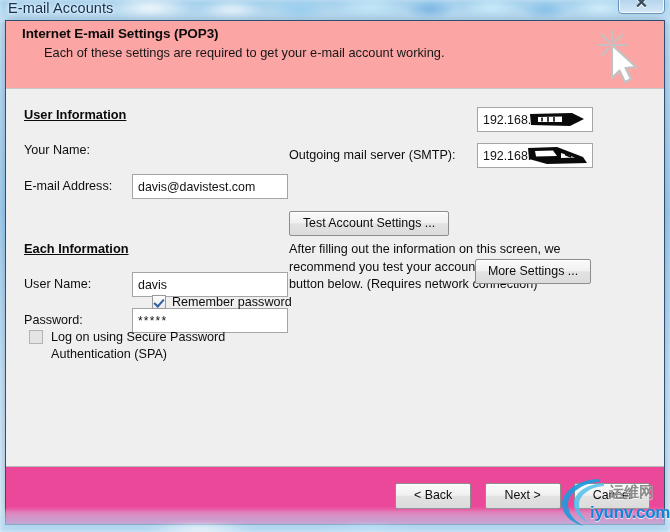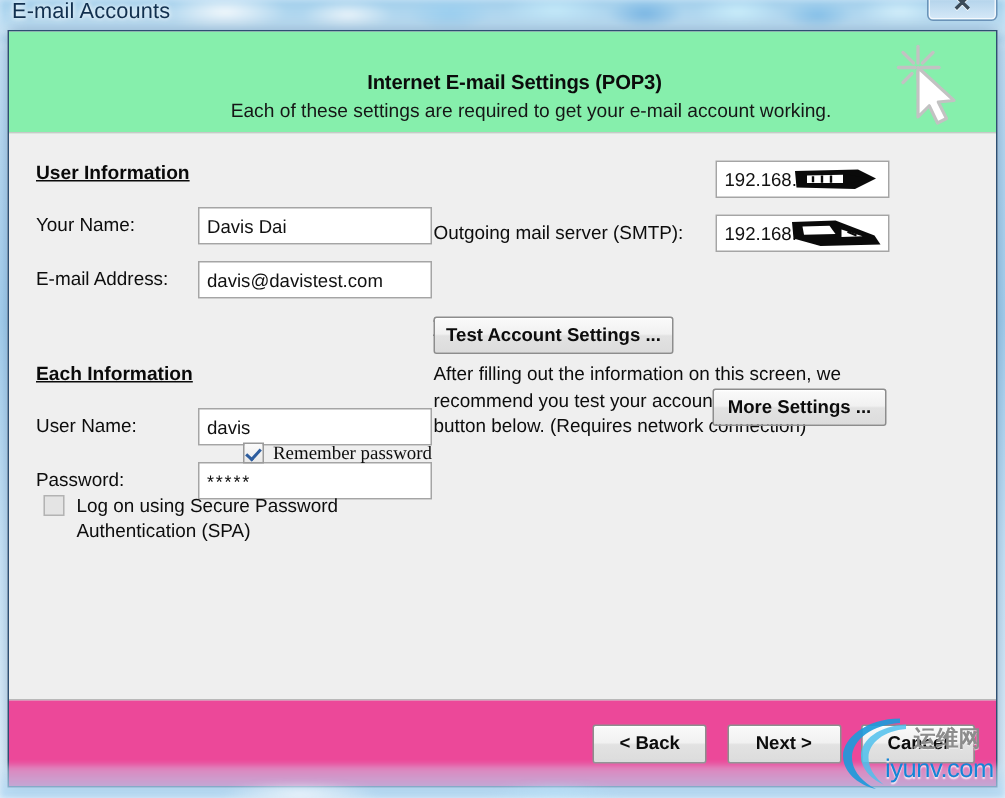--- a/index.html
+++ b/index.html
@@ -77,24 +77,23 @@
     width: 660px; height: 505px;
     border: 1px solid #2d4f72;
     background: #f0f0f0;
     box-shadow: 0 0 10px rgba(40,90,140,.45);
     overflow: hidden;
   }
 
   .dlg-header {
     position: relative;
     height: 68px;
-    background: #86efac;
+    background: #fca5a5;
     border-bottom: 1px solid #c8c8c8;
-    padding: 26px 0 0 16px;
-    text-align: center;
+    padding: 5px 0 0 16px;
   }
   .dlg-header h1 {
     margin: 0; font-size: 13.5px; font-weight: bold; color: #0b0b0b;
     letter-spacing: -.1px;
   }
   .dlg-header p {
     margin: 4px 0 0 22px; font-size: 12.8px; color: #161616;
   }
   .cursor-icon {
     position: absolute; right: 18px; top: 8px;
@@ -180,21 +179,20 @@
     background: linear-gradient(180deg, #fafafa 0%, #f1f1f1 46%, #e2e2e2 52%, #dcdcdc 100%);
     font-size: 12.4px;
     color: #0c0c0c;
     text-align: center;
     font-family: "Liberation Sans", sans-serif;
     line-height: 22px;
     height: 25px;
     box-shadow: inset 0 1px 0 rgba(255,255,255,.85);
     cursor: default;
     white-space: nowrap;
-    font-weight: bold;
   }
   .btn-test  { position: absolute; left: 0px;   top: 104px; width: 160px; }
   .btn-more  { position: absolute; left: 186px; top: 152px; width: 116px; }
 
   .test-desc {
     font-size: 12.6px; color: #0d0d0d;
     line-height: 17.5px;
     width: 292px;
     margin: 0;
   }
@@ -212,21 +210,21 @@
   }
   .wm-cn {
     position: absolute; left: 53px; top: 10px;
     font-size: 15px; font-weight: bold; color: #8c8c8c;
     font-family: Liberation Mono, monospace;
     text-shadow: 0 1px 0 rgba(255,255,255,.6);
     letter-spacing: 0px;
   }
   .wm-en {
     position: absolute; left: 34px; top: 30px;
-    font-size: 17px; font-weight: normal; color: #1485d6;
+    font-size: 17px; font-weight: bold; color: #1485d6;
     font-family: "Liberation Sans", sans-serif;
     letter-spacing: -.3px;
     text-shadow: 0 1px 1px rgba(255,255,255,.85);
   }
 
   .redact { position: absolute; pointer-events: none; }
 </style>
 </head>
 <body>
 
@@ -262,41 +260,40 @@
     </div>
 
     <div class="dlg-body">
 
       <div class="col-left">
 
         <div class="grp-title">User Information</div>
 
         <div class="field-row">
           <span class="field-label">Your Name:</span>
-          <input class="txtbox left-box" type="text" value="Davis Dai" style="">
         </div>
 
         <div class="field-row">
           <span class="field-label">E-mail Address:</span>
           <input class="txtbox left-box" type="text" value="davis@davistest.com" style="">
         </div>
 
         <div class="grp-title second">Each Information</div>
 
         <div class="field-row">
           <span class="field-label">User Name:</span>
           <input class="txtbox left-box" type="text" value="davis" style="">
         </div>
 
         <div class="field-row">
           <span class="field-label">Password:</span>
           <input class="txtbox left-box pwd" type="text" value="*****" style="">
         </div>
 
-        <div class="cb-row" style="left:138px; top:188px;font-family:Liberation Serif, serif;">
+        <div class="cb-row" style="left:128px; top:188px;">
           <span class="cb checked"></span><span>Remember password</span>
         </div>
 
         <div class="cb-row" style="left:5px; top:222px; width:235px; line-height:17px;">
           <span class="cb dim" style="position:absolute; left:0; top:1px;"></span>
           <span style="display:inline-block; margin-left:22px;">
             <span>Log on using Secure Password</span><br>
             <span>Authentication (SPA)</span>
           </span>
         </div>

